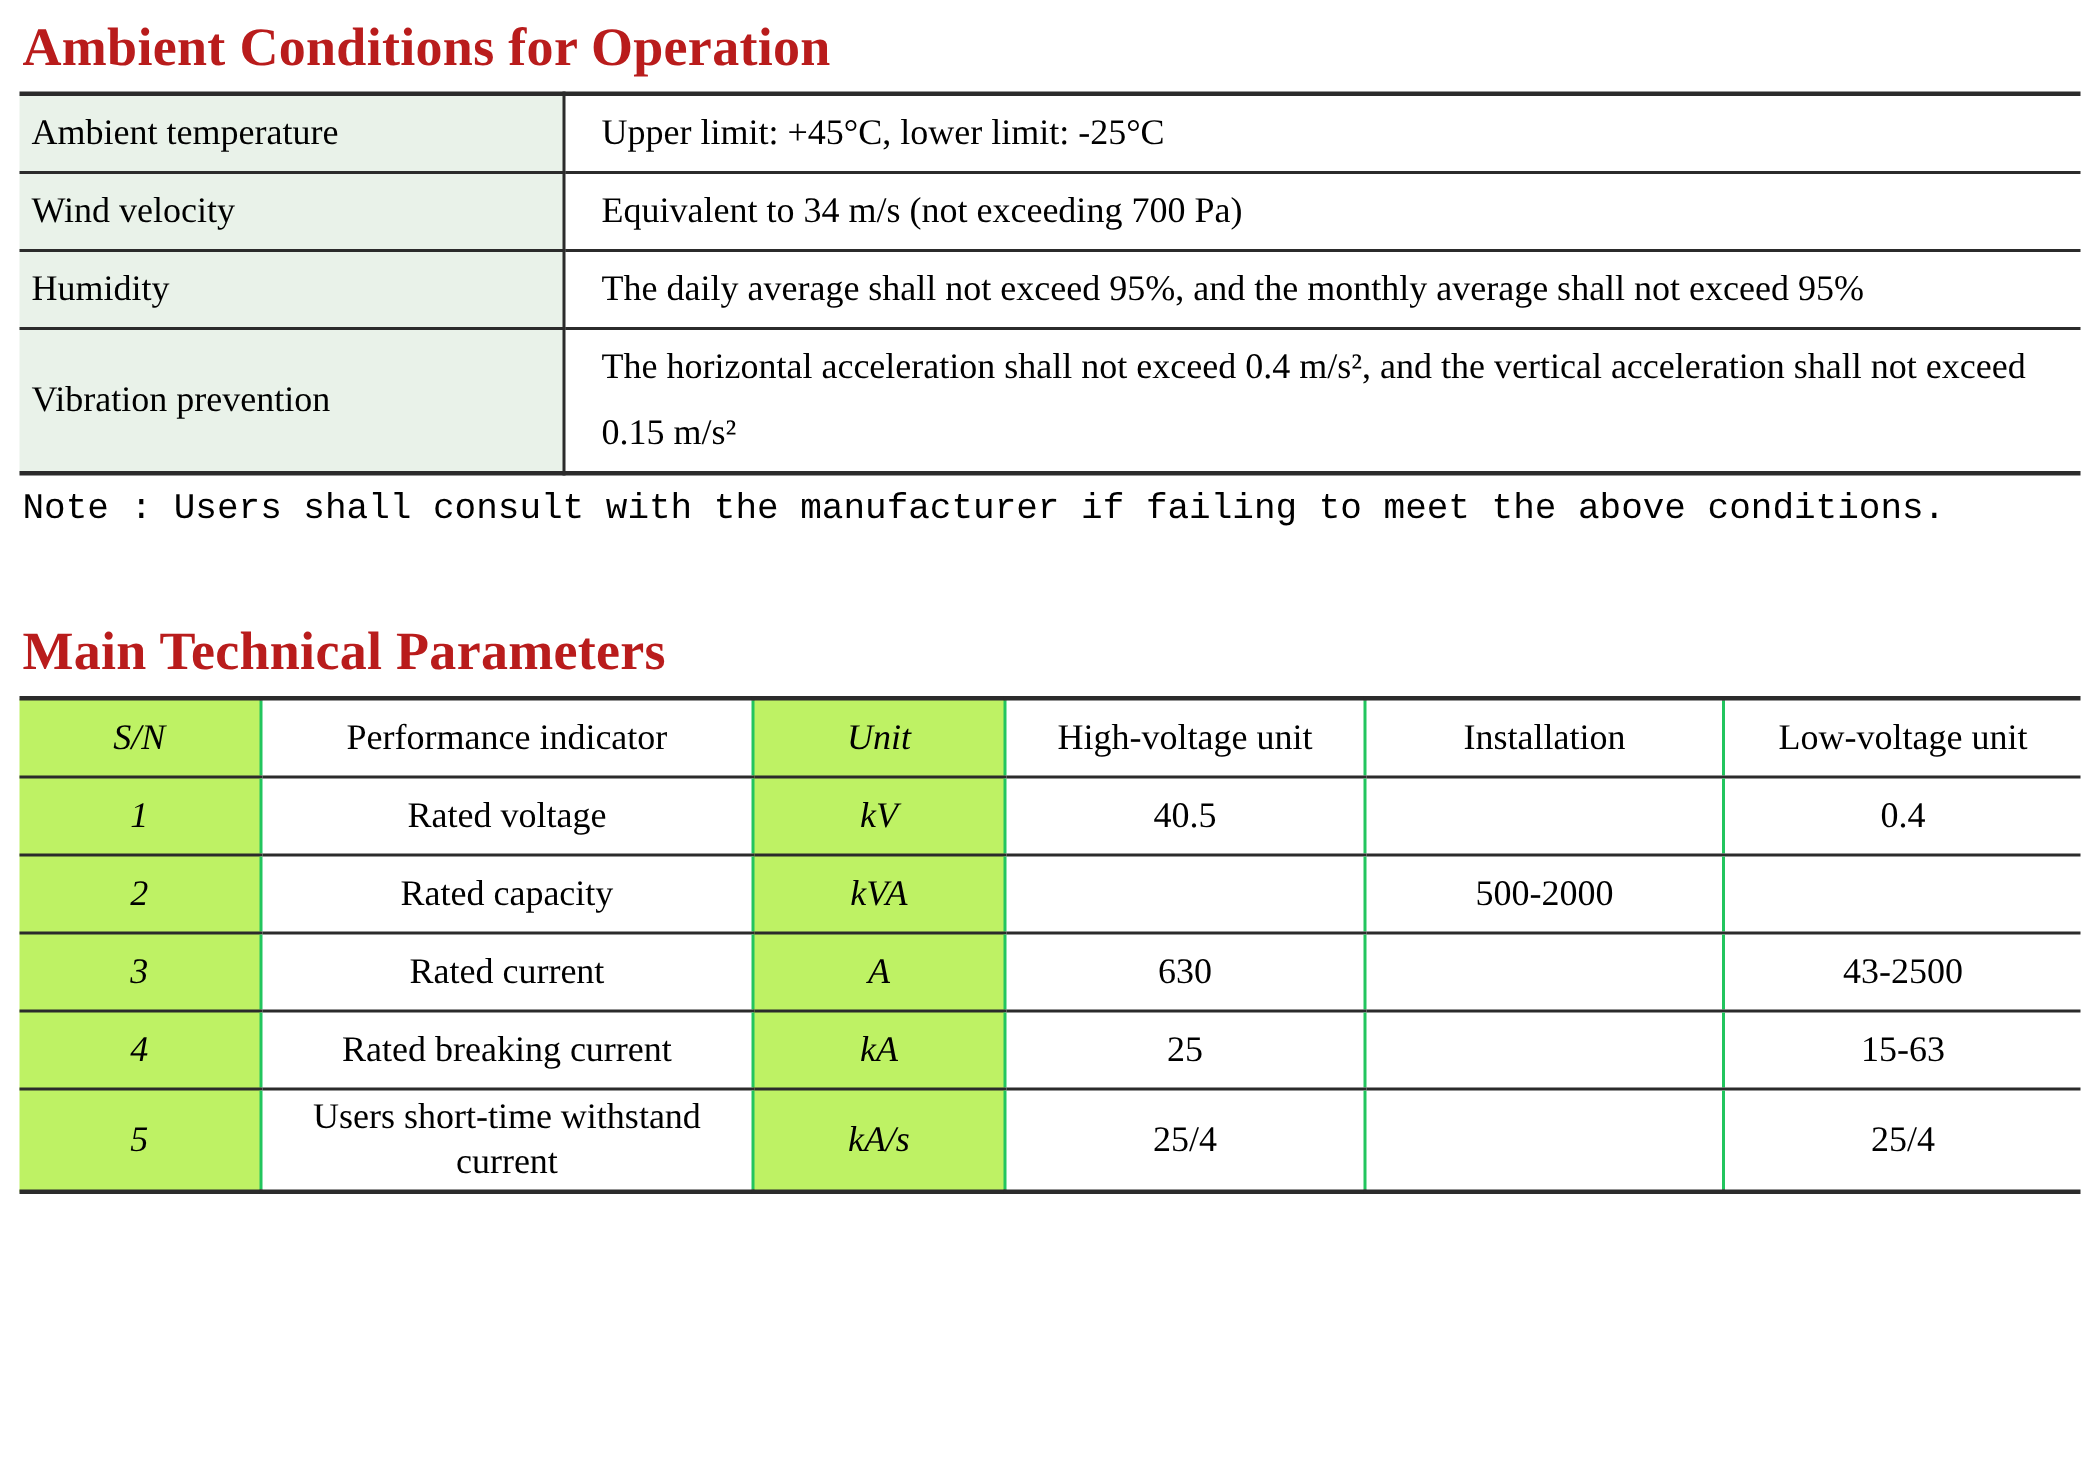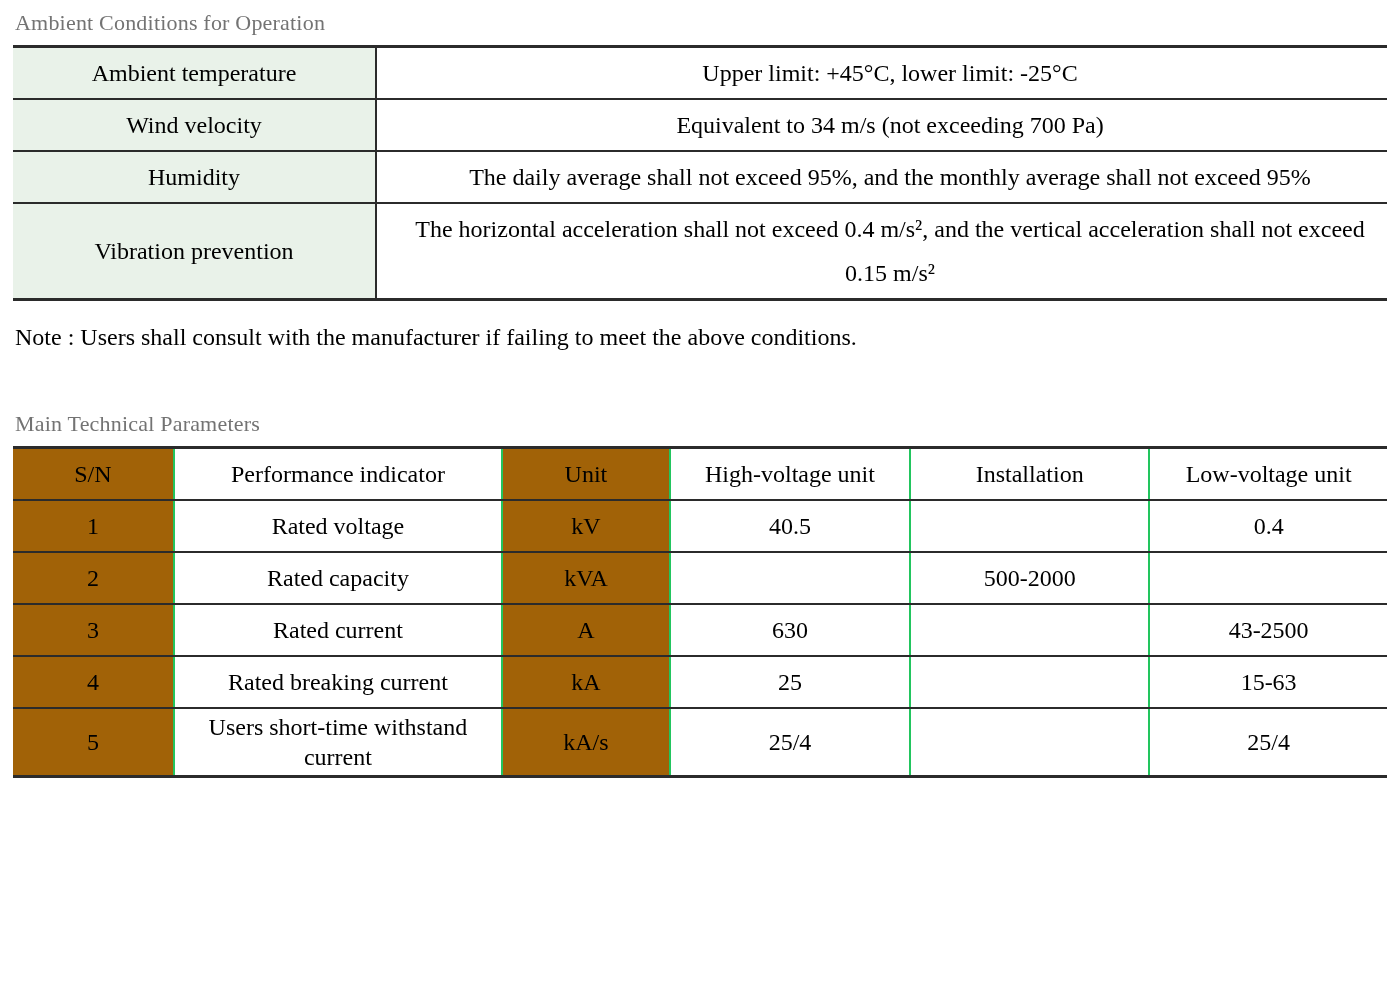--- a/index.html
+++ b/index.html
@@ -5,23 +5,23 @@
   html,body{margin:0;padding:0;background:#ffffff;}
   body{
     width:1400px;height:986px;
     font-family:"Liberation Serif","DejaVu Serif","DejaVu Sans",serif;
     color:#000;
     -webkit-font-smoothing:antialiased;
   }
   .page{padding:6px 13px 0 13px;}
 
   .section-title{
-    font-size:22px;
-    font-weight:normal;
-    color:#737373;
+    font-size:36px;
+    font-weight:bold;
+    color:#b91c1c;
     margin:4px 0 9px 2px;
     letter-spacing:0.2px;
   }
 
   table{
     width:100%;
     border-collapse:collapse;
     table-layout:fixed;
   }
   table.conditions, table.parameters{
@@ -36,44 +36,45 @@
 
   
   .conditions td{
     line-height:44px;
     padding:3px 8px;
     vertical-align:middle;
   }
   .conditions td.label{
     width:346px;
     background:#e9f2e9;
-    text-align:center;
+    text-align:left;
     border-right:2px solid #2b2b2b;
   }
   .conditions td.value{
-    text-align:center;
+    text-align:left;
     padding-left:24px;
   }
 
   .note{
     font-size:24px;
-    margin:23px 0 0 2px;
+    margin:9px 0 0 2px;
+    font-family:Liberation Mono, monospace;
   }
 
   .section-gap{height:56px;}
 
   
   .parameters td{
     text-align:center;
     line-height:30px;
     padding:10px 6px;
     vertical-align:middle;
   }
   .parameters td + td{border-left:2px solid #22c55e;}
-  .parameters td.green{background:#a16207;}
+  .parameters td.green{background:#bef264;font-style:italic;}
   .parameters tr:last-child td{padding-top:3px;padding-bottom:3px;}
   .parameters col.c-sn{width:11.7%;}
   .parameters col.c-perf{width:23.9%;}
   .parameters col.c-unit{width:12.2%;}
   .parameters col.c-hv{width:17.5%;}
   .parameters col.c-tr{width:17.4%;}
   .parameters col.c-lv{width:17.3%;}
 </style>
 </head>
 <body>

